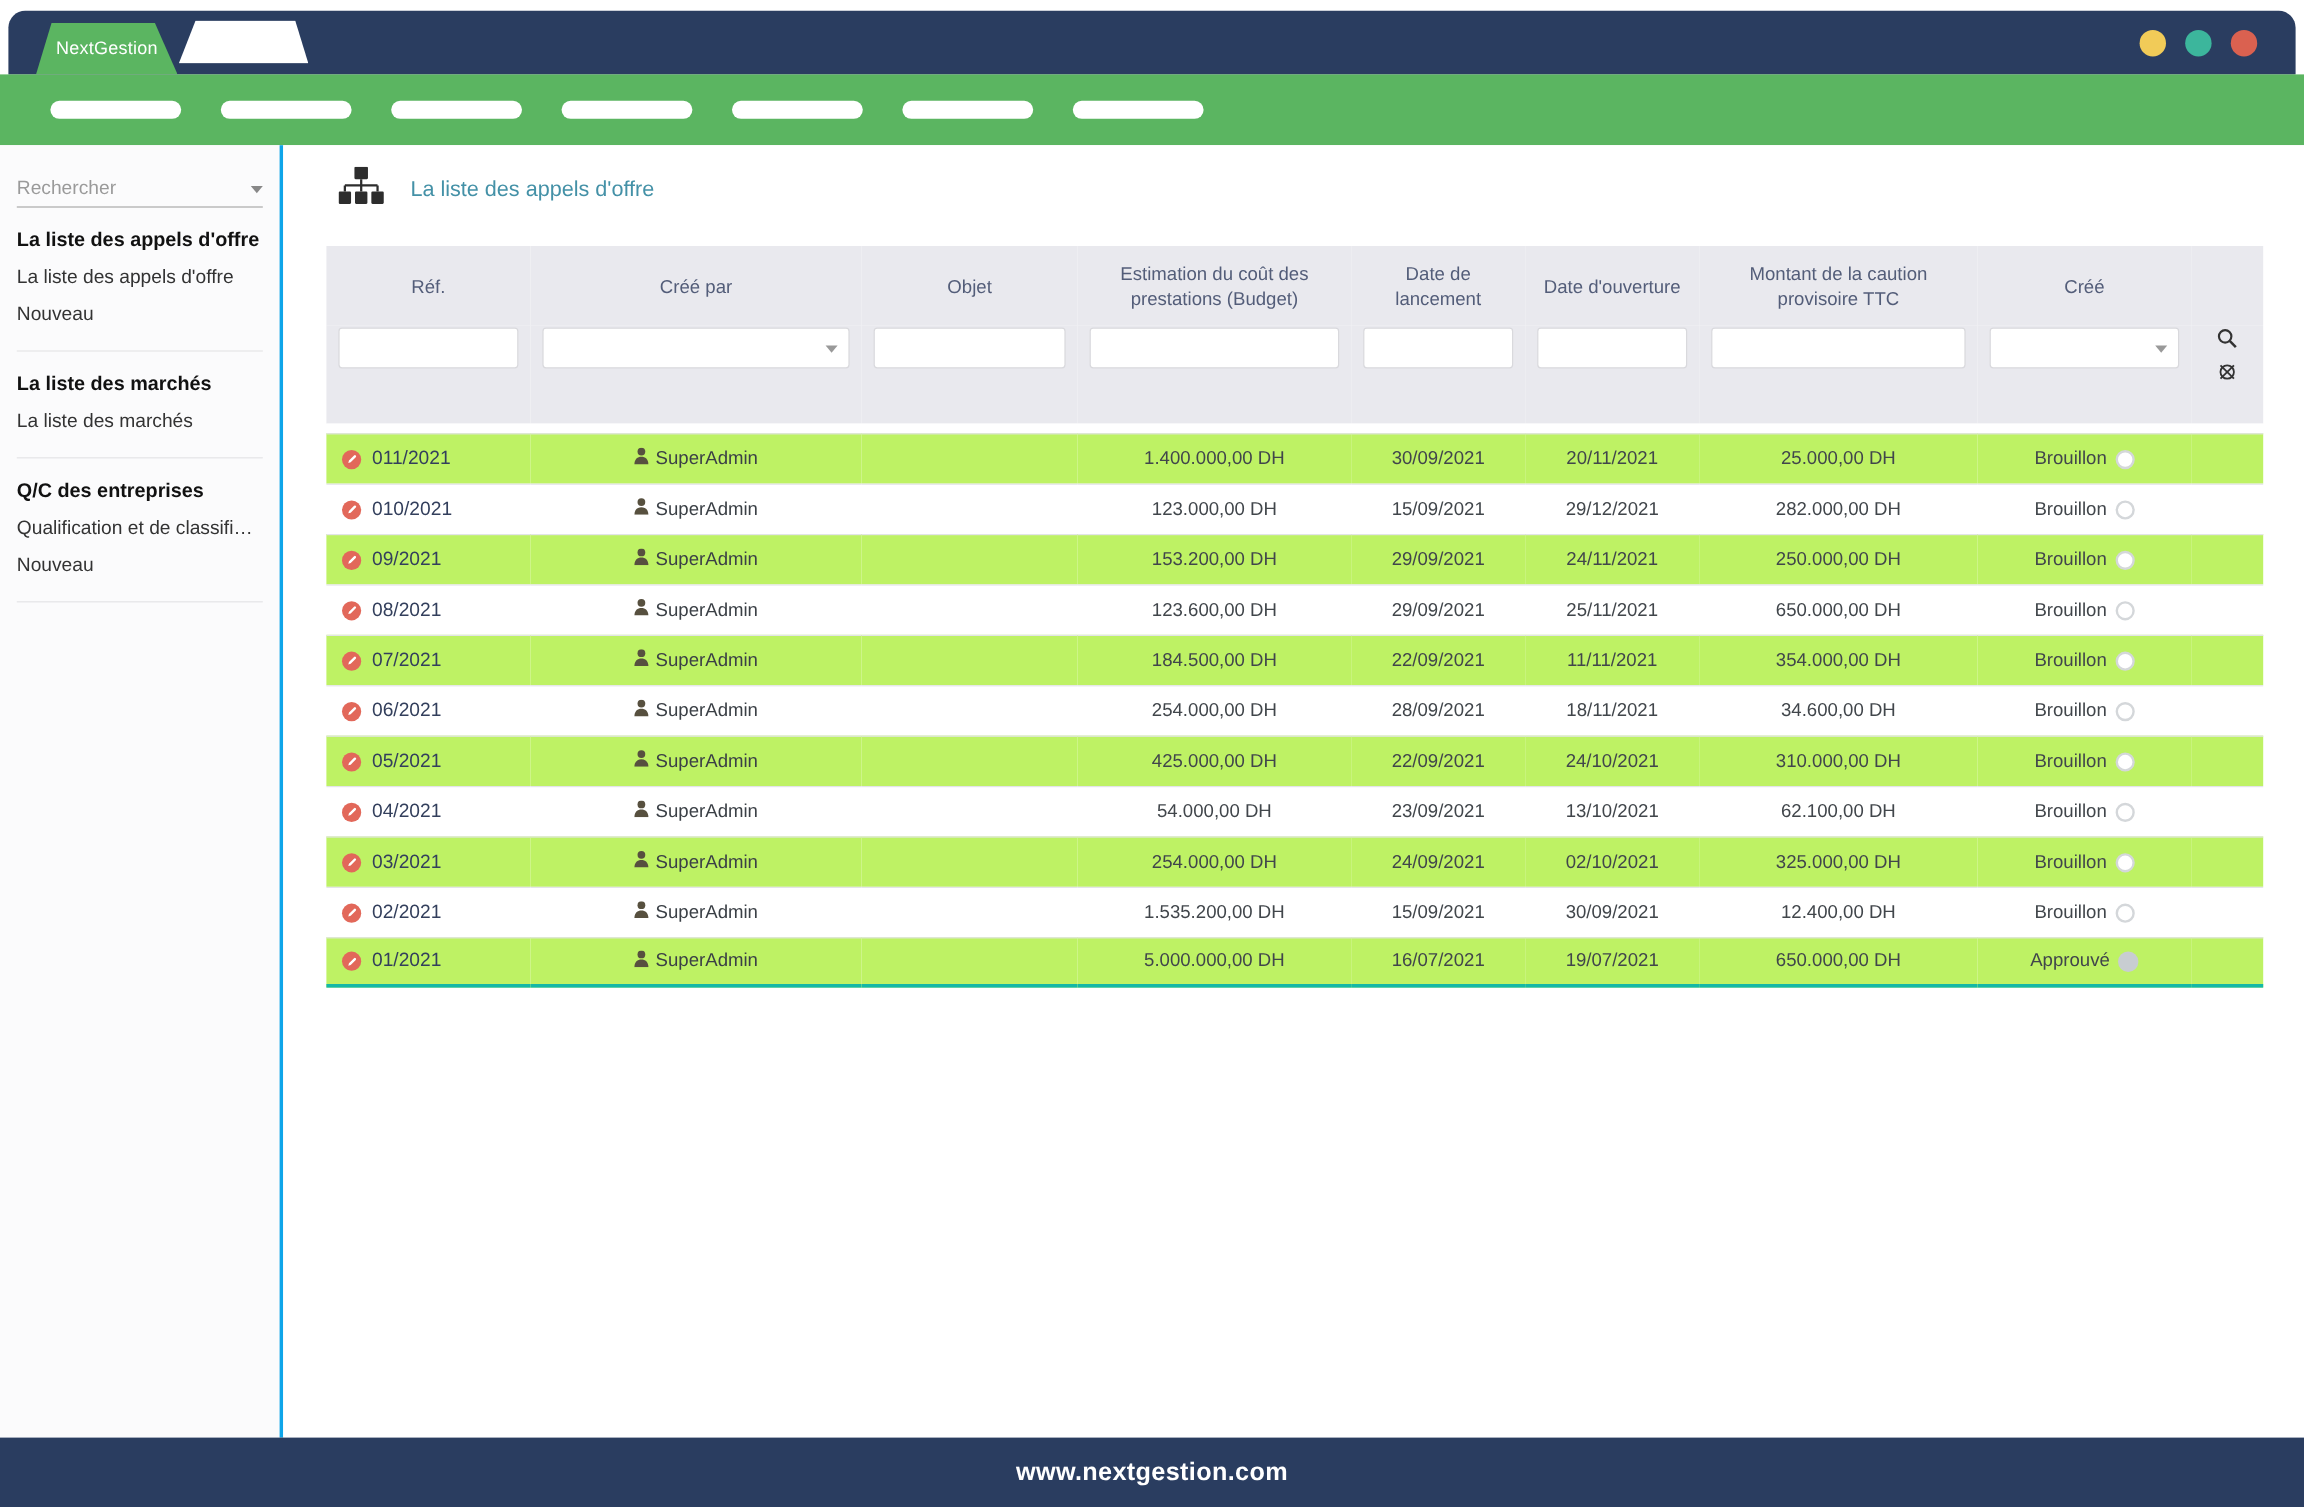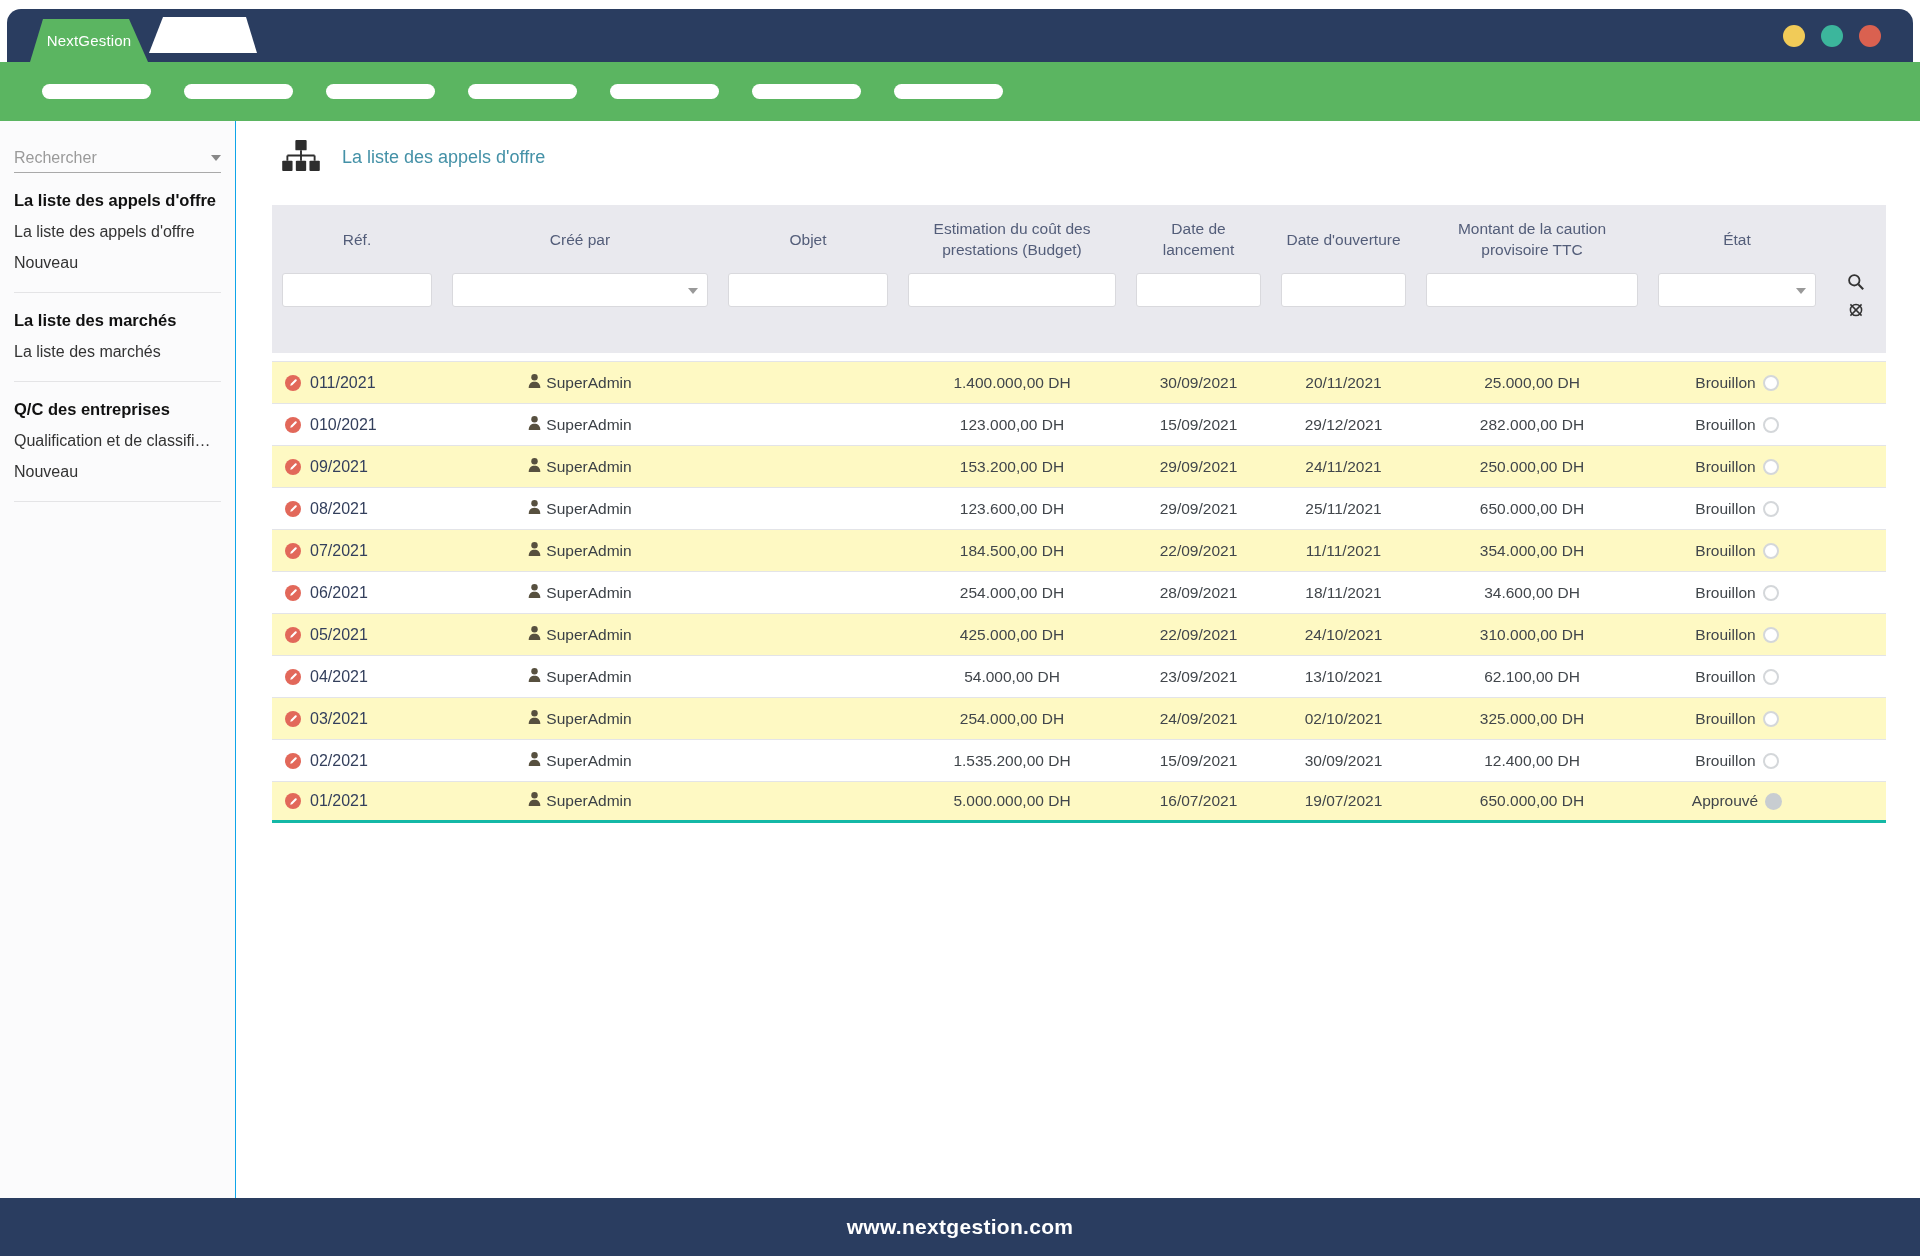--- a/index.html
+++ b/index.html
@@ -21,21 +21,21 @@
 
   
   .navstrip { position:absolute; top:62px; left:0; right:0; height:59px; background:#5bb561;
               display:flex; align-items:center; gap:33px; padding-left:42px; }
   .pill { width:109px; height:15px; border-radius:8px; background:#fff; flex:0 0 auto; }
 
   
   .body-row { position:absolute; top:121px; left:0; right:0; bottom:58px; display:flex; }
 
   
-  .sidebar { width:236px; background:#fbfbfc; border-right:1px solid #0ea5e9; padding:22px 14px 12px 14px; }
+  .sidebar { width:236px; background:#fbfbfc; border-right:3px solid #0ea5e9; padding:22px 14px 12px 14px; }
   .search-select { height:30px; border-bottom:1px solid #a9a9a9; display:flex;
                    align-items:center; justify-content:space-between; cursor:pointer; }
   .search-select .ph { color:#9a9a9a; font-size:16px; }
   .caret-down { width:0; height:0; border-left:5px solid transparent; border-right:5px solid transparent;
                 border-top:6px solid #888; display:inline-block; }
   .side-section { border-bottom:1px solid #e4e4e6; padding:18px 0 14px 0; }
   .side-section:last-child { border-bottom:1px solid #e4e4e6; }
   .side-title { font-size:16.5px; font-weight:bold; color:#111; margin-bottom:6px; cursor:pointer;
                 white-space:nowrap; overflow:hidden; }
   .side-item { font-size:16px; color:#333; line-height:31px; cursor:pointer;
@@ -54,21 +54,21 @@
                         border-radius:3px; outline:none; font-size:15px; padding:0 8px; }
   .f-select { position:relative; cursor:pointer; }
   .f-select .caret-down { position:absolute; right:9px; top:14px; border-top-color:#999; }
   .f-actions { text-align:center; }
   .t-icon { display:block; margin:0 auto 10px; width:18px; height:18px; cursor:pointer; }
 
   .spacer-row td { height:8px; background:#fff; }
   .data-row td { height:42px; font-size:15.5px; color:#41464b; text-align:center;
                  border-top:1px solid #e3e4e8; padding:0 8px; overflow:hidden; white-space:nowrap; }
   .data-row:last-child td { border-bottom:3px solid #14b8a6; }
-  .data-row.alt td { background:#fef9c3; }
+  .data-row.alt td { background:#bef264; }
   .c-ref { text-align:left !important; padding-left:13px !important; }
   .ref-wrap { display:flex; align-items:center; gap:9px; }
   .edit-dot { width:16px; height:16px; border-radius:50%; background:#e2685a; flex:0 0 auto;
               display:inline-flex; align-items:center; justify-content:center; cursor:pointer; }
   .ref-text { color:#333f5c; font-size:16px; cursor:pointer; }
   .user-wrap { display:inline-flex; align-items:center; gap:5px; color:#3b4046; }
   .etat-wrap { display:inline-flex; align-items:center; gap:7px; }
   .etat-circle { width:16px; height:16px; border-radius:50%; border:2px solid #d4d7da; background:#fff; }
   .etat-circle.filled { border:none; background:#c8cdd1; width:17px; height:17px; }
 
@@ -159,21 +159,21 @@
       </colgroup>
       <thead>
         <tr id="header-row">
             <th>Réf.</th>
             <th>Créé par</th>
             <th>Objet</th>
             <th>Estimation du coût des prestations (Budget)</th>
             <th>Date de lancement</th>
             <th>Date d'ouverture</th>
             <th>Montant de la caution provisoire TTC</th>
-            <th>État</th>
+            <th>Créé</th>
             <th></th>
           </tr>
         <tr class="filter-row">
           <td><input class="f-input" style=""></td>
           <td>
               <div class="f-select">
                 <span class="caret-down"></span>
               </div>
             </td>
           <td><input class="f-input" style=""></td>

